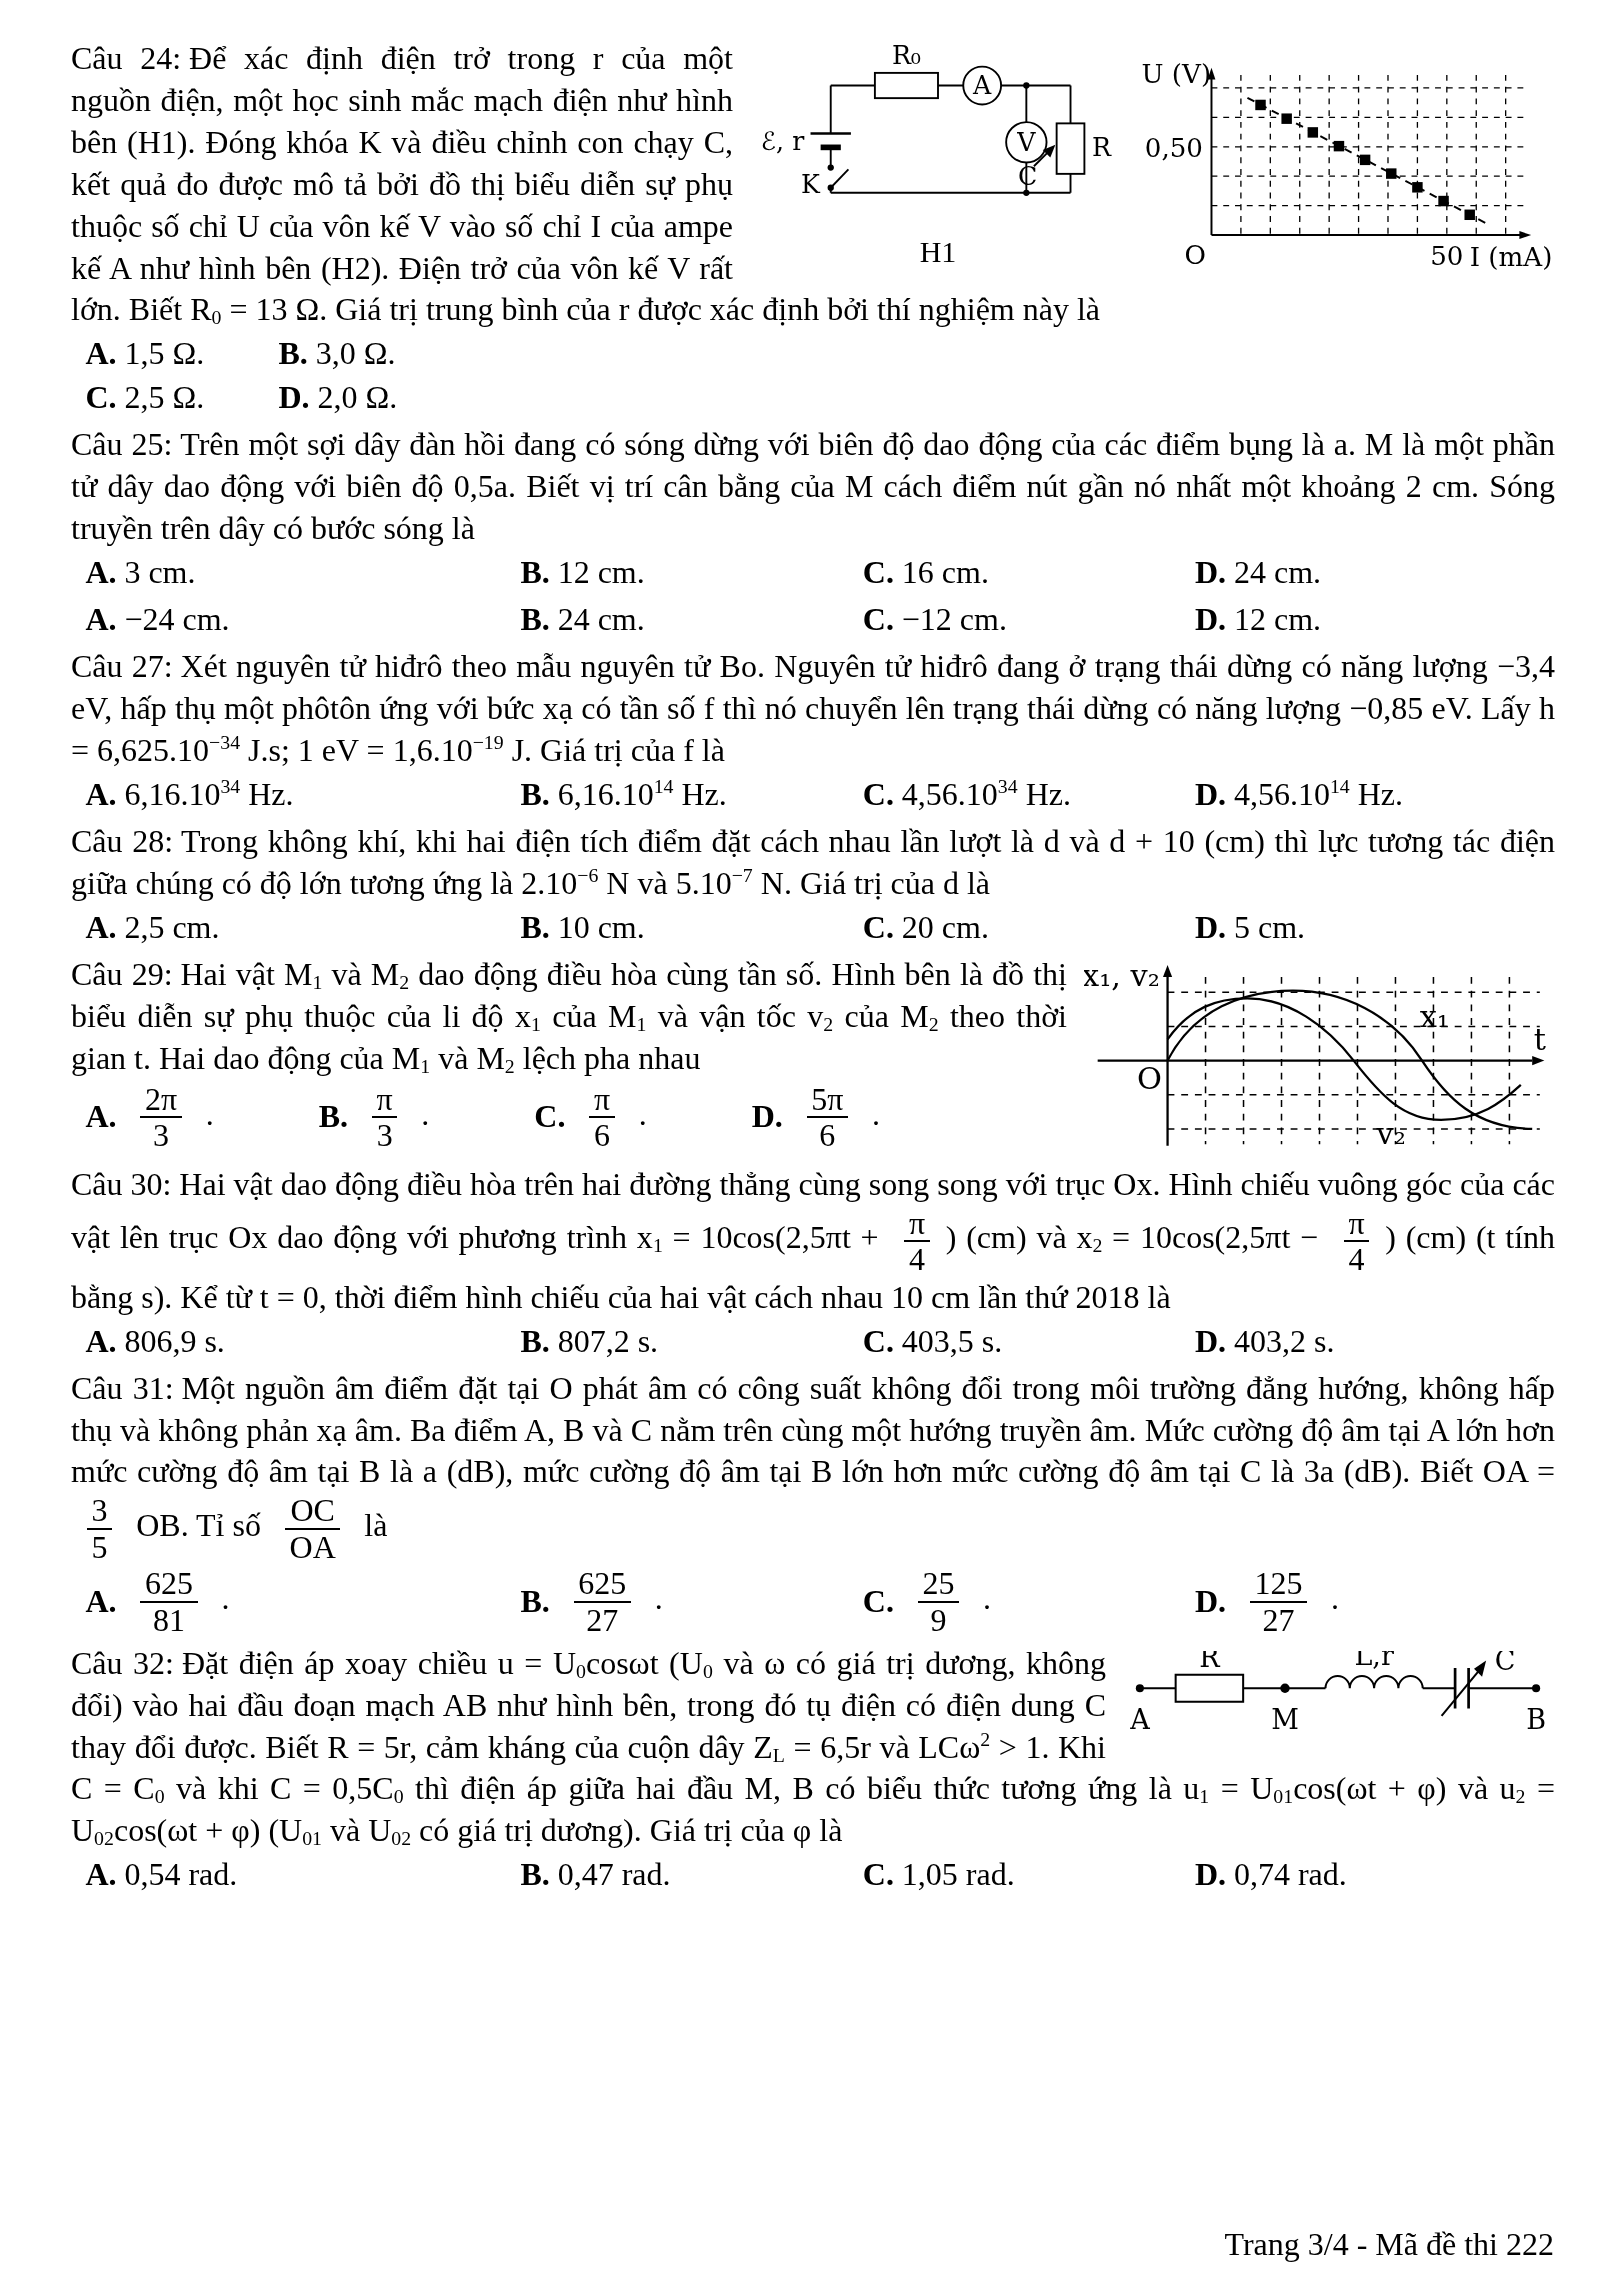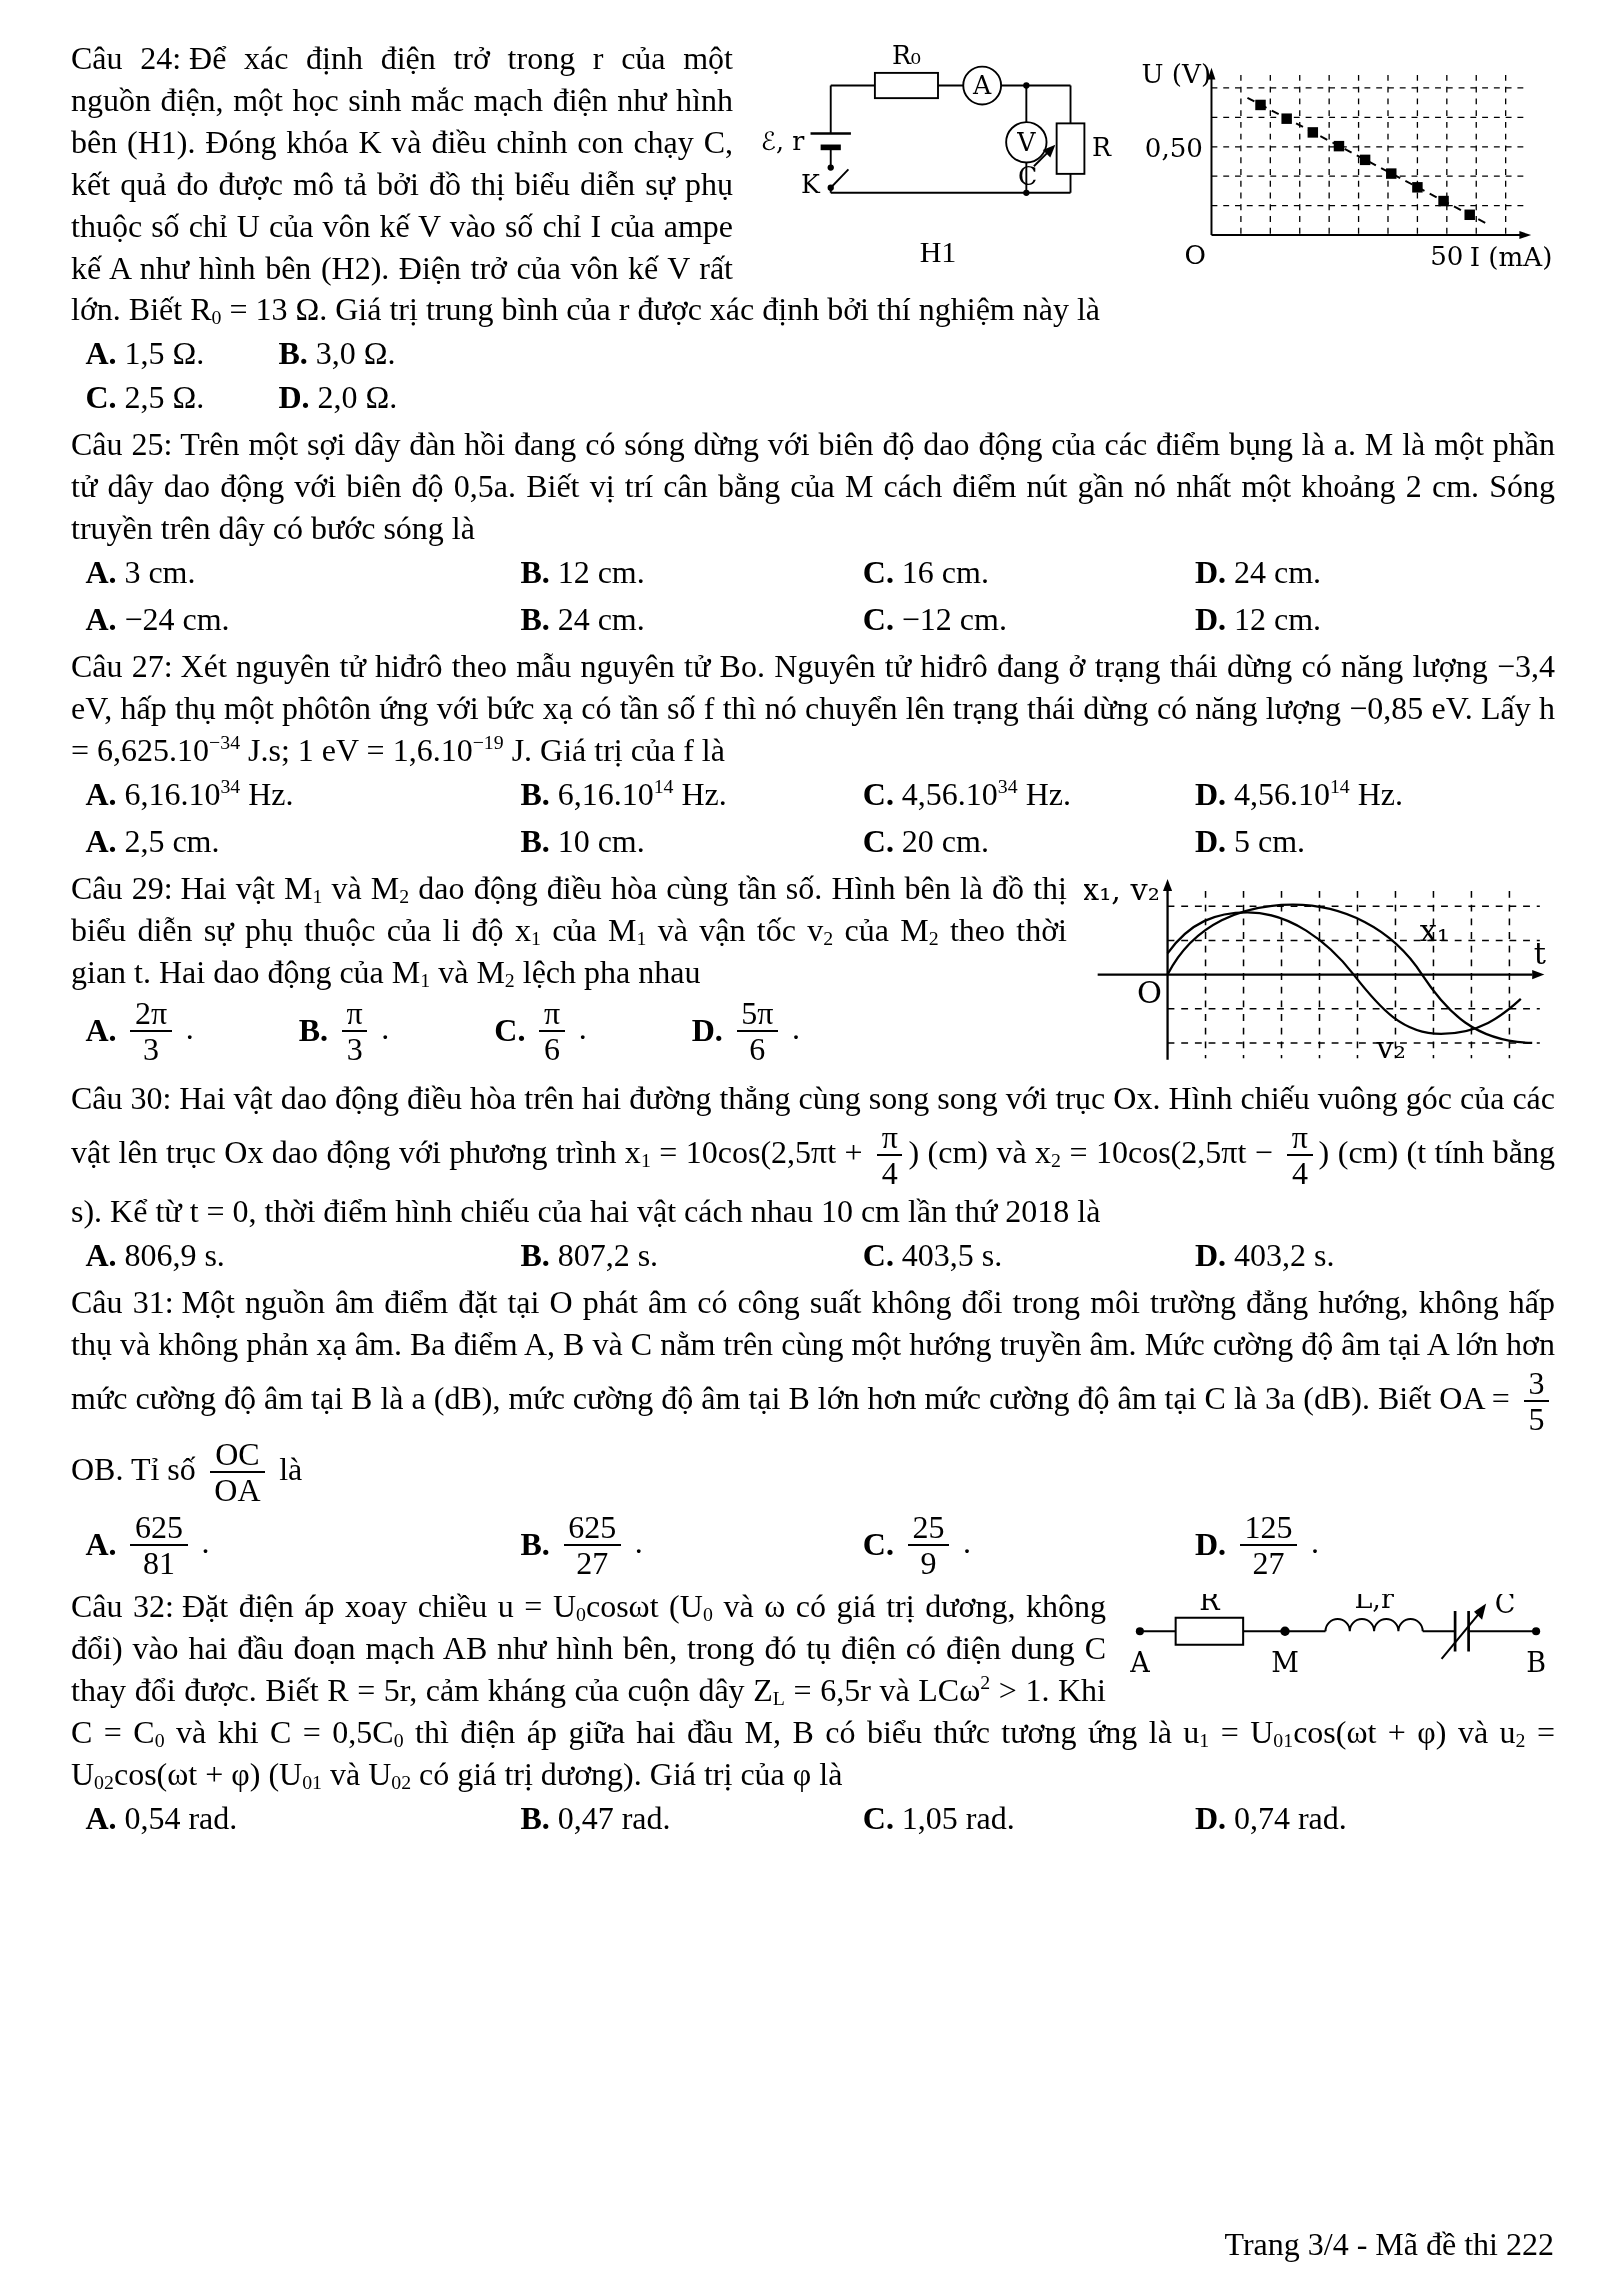--- a/index.html
+++ b/index.html
@@ -14,21 +14,21 @@
   .opt{display:flex;align-items:center;white-space:nowrap;}
   .opt > b{padding-right:7.9px;}
   .opts-4 .opt:nth-child(1){width:29.6%}
   .opts-4 .opt:nth-child(2){width:23.3%}
   .opts-4 .opt:nth-child(3){width:22.6%}
   .opts-q24 .opt:first-child{width:193px}
   .opts-gap{gap:105px}
   sub,sup{font-size:0.62em;line-height:0}
   sup{vertical-align:0.6em}
   sub{vertical-align:-0.22em}
-  .frac{display:inline-block;vertical-align:middle;text-align:center;line-height:1.08;margin:0 6px;}
+  .frac{display:inline-block;vertical-align:middle;text-align:center;line-height:1.08;margin:0 16px;}
   .frac .num{display:block;border-bottom:2px solid #000;padding:0 4.6px;}
   .frac .den{display:block;padding:0 4.6px;}
   .fig{float:right;}
   .fig-q24{margin:2.6px 0 6.5px 22px;display:flex;align-items:flex-end;gap:15px;}
   .fig-q29{margin:0 0 6.5px 17px;}
   .fig-q32{margin:7.9px 0 6.5px 17px;}
   .subfig{text-align:center;}
   .figcap{font-size:30px;margin-top:1.3px;}
   svg{display:block}
   svg text{font-family:"DejaVu Serif","DejaVu Sans",serif;font-size:40px;fill:#000;}
@@ -194,20 +194,21 @@
           <span>4,56.10<sup>34</sup> Hz.</span>
         </span>
       <span class="opt">
           <b>D.</b>
           <span>4,56.10<sup>14</sup> Hz.</span>
         </span>
     </div>
   </div>
 
   <div class="question">
+    <p class="qbody"><b class="qlabel">Câu 28:</b><span>Trong không khí, khi hai điện tích điểm đặt cách nhau lần lượt là d và d + 10 (cm) thì lực tương tác điện giữa chúng có độ lớn tương ứng là 2.10<sup>−6</sup> N và 5.10<sup>−7</sup> N. Giá trị của d là</span></p>
     <div class="opts opts-4">
       <span class="opt">
           <b>A.</b>
           <span>2,5 cm.</span>
         </span>
       <span class="opt">
           <b>B.</b>
           <span>10 cm.</span>
         </span>
       <span class="opt">

